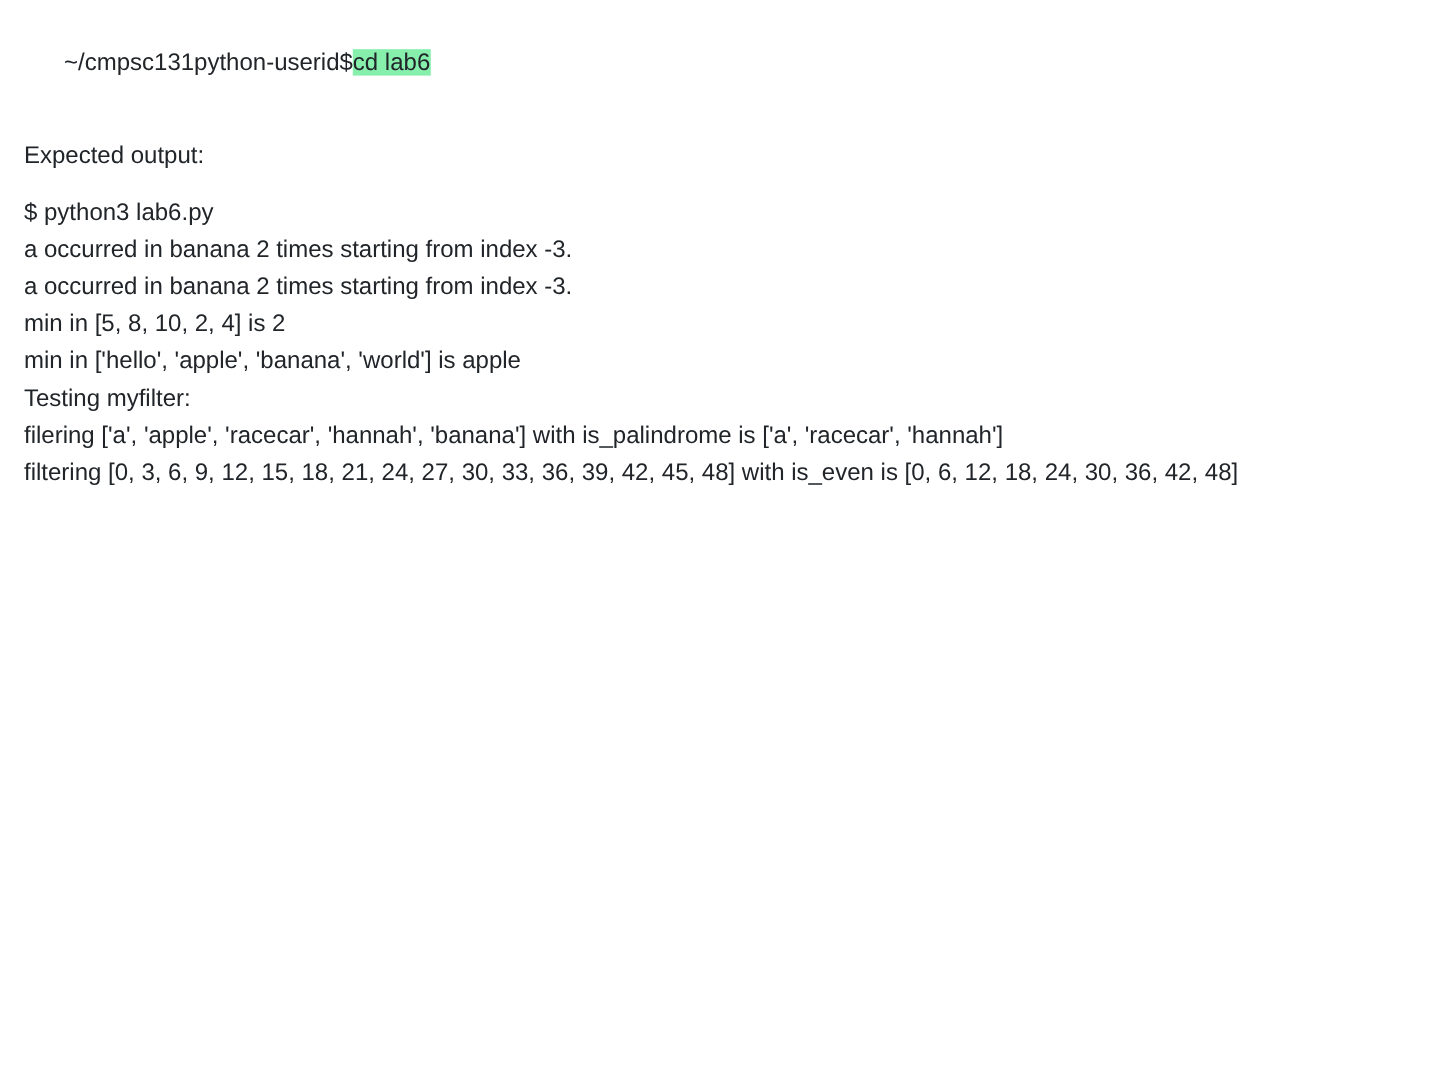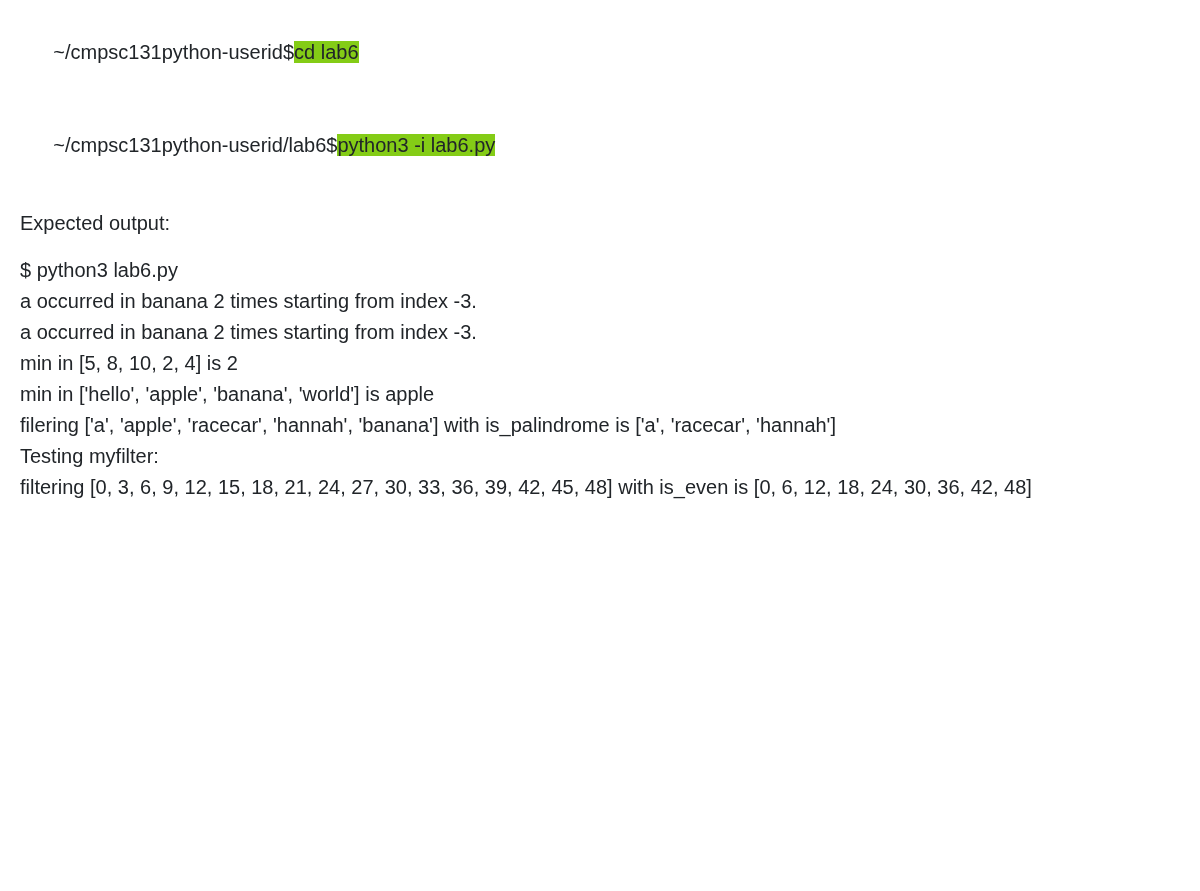--- a/index.html
+++ b/index.html
@@ -13,48 +13,45 @@
     line-height: 1.55;
   }
   .page {
     padding: 6px 18px 24px 20px;
   }
   p { margin: 0; }
   .para { margin-bottom: 16px; }
   .block { margin-bottom: 16px; }
   .line { white-space: pre-wrap; }
   .hl {
-    background-color: #84cc16;
+    background-color: #86efac;
   }
 </style>
 </head>
 <body>
 
 <div class="page">
 
 
   <div class="block">
     <p class="line">
       <span>~/cmpsc131python-userid$</span><span class="hl">cd lab6</span>
     </p>
-    <p class="line">
-      <span>~/cmpsc131python-userid/lab6$</span><span class="hl">python3 -i lab6.py</span>
-    </p>
   </div>
 
   <p class="para">Expected output:</p>
 
   <div class="block">
     <p class="line">$ python3 lab6.py</p>
     <p class="line">a occurred in banana 2 times starting from index -3.</p>
     <p class="line">a occurred in banana 2 times starting from index -3.</p>
     <p class="line">min in [5, 8, 10, 2, 4] is 2</p>
     <p class="line">min in ['hello', 'apple', 'banana', 'world'] is apple</p>
+    <p class="line">Testing myfilter:</p>
     <p class="line">filering ['a', 'apple', 'racecar', 'hannah', 'banana'] with is_palindrome is ['a', 'racecar', 'hannah']</p>
-    <p class="line">Testing myfilter:</p>
     <p class="line">filtering [0, 3, 6, 9, 12, 15, 18, 21, 24, 27, 30, 33, 36, 39, 42, 45, 48] with is_even is [0, 6, 12, 18, 24, 30, 36, 42, 48]</p>
   </div>
 
   <div class="block">
     <p class="line">
       
     </p>
 
   </div>
 

